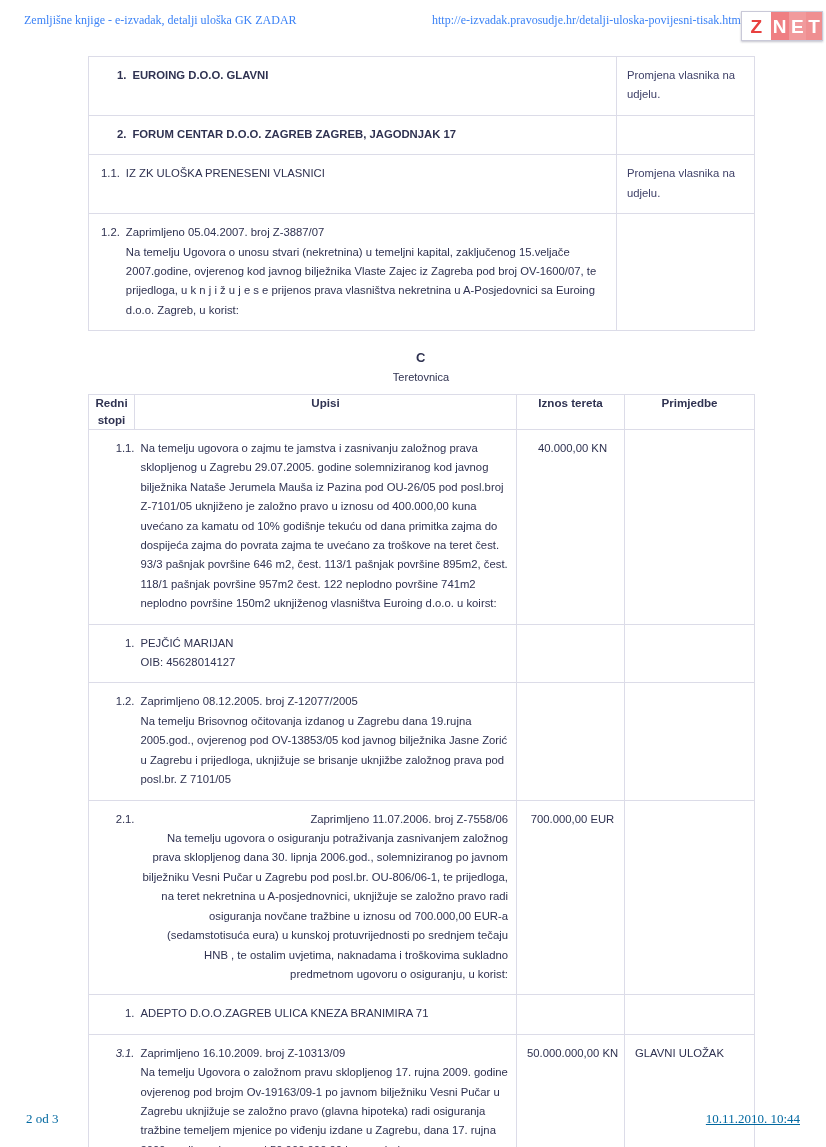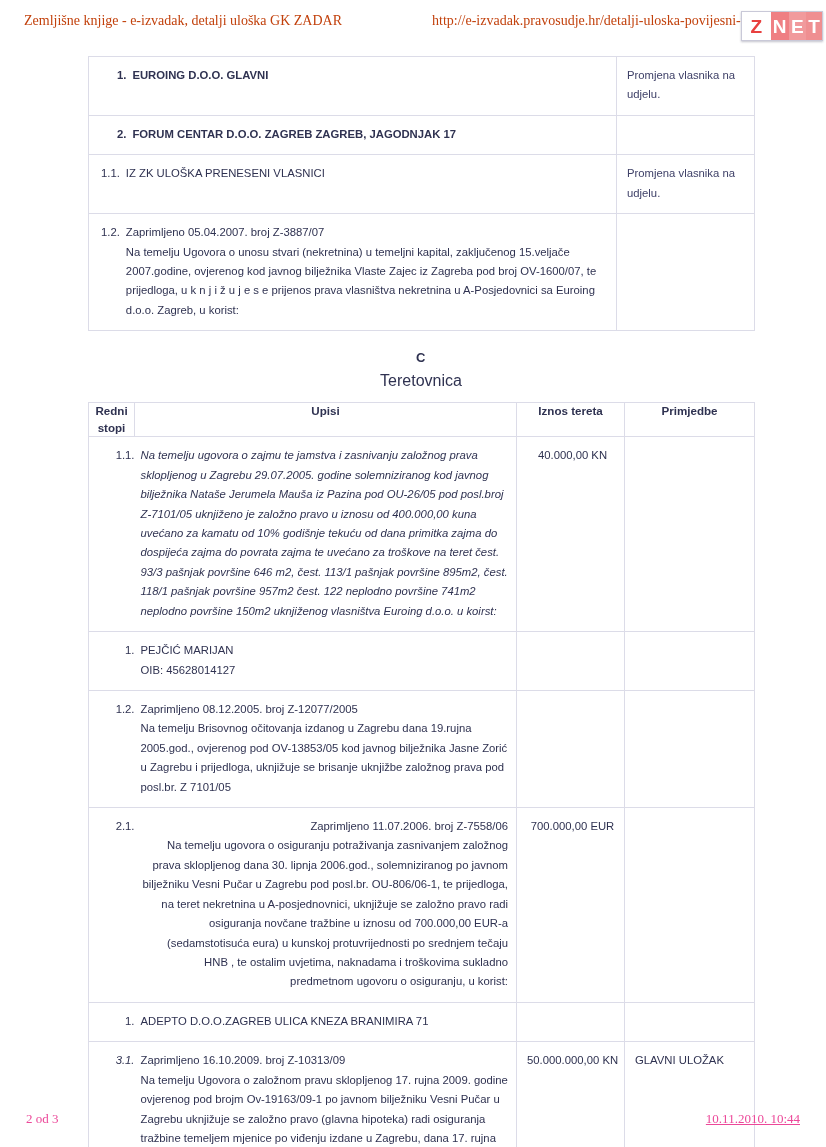--- a/index.html
+++ b/index.html
@@ -16,22 +16,22 @@
     color: #2f3251;
     overflow: hidden;
   }
 
   
   .page-header {
     position: absolute;
     top: 10px; left: 0; right: 0;
     height: 28px;
     font-family: "Liberation Serif", serif;
-    font-size: 14px;
-    color: #c2410c;
+    font-size: 12px;
+    color: #3b82f6;
   }
   .page-header .hdr-title {
     position: absolute;
     left: 24px; top: 3px;
     white-space: nowrap;
   }
   .page-header .hdr-url {
     position: absolute;
     left: 432px; top: 3px;
     white-space: nowrap;
@@ -136,21 +136,21 @@
     text-align: center;
     margin: 17px 0 9px 0;
     line-height: 1.5;
   }
   .sec-heading .letter {
     font-weight: bold;
     font-size: 13px;
     letter-spacing: .5px;
   }
   .sec-heading .name {
-    font-size: 16px;
+    font-size: 11px;
     margin-top: 1px;
   }
 
   thead th {
     font-weight: bold;
     font-size: 11.6px;
     text-align: center;
     padding: 8px 4px 9px 4px;
     line-height: 1.45;
   }
@@ -168,21 +168,21 @@
   }
 
   
   .page-footer {
     position: absolute;
     bottom: 16px;
     left: 0; right: 0;
     height: 20px;
     font-family: "Liberation Serif", serif;
     font-size: 13px;
-    color: #ec4899;
+    color: #0369a1;
   }
   .page-footer .ftr-left  { position: absolute; left: 26px; }
   .page-footer .ftr-right { position: absolute; right: 26px; text-decoration: underline; }
 </style>
 </head>
 <body>
 
 <div class="page-header">
   <span class="hdr-title">Zemljišne knjige - e-izvadak, detalji uloška GK ZADAR</span>
   <span class="hdr-url">http://e-izvadak.pravosudje.hr/detalji-uloska-povijesni-tisak.htm?ulo...</span>
@@ -285,21 +285,21 @@
         <th>Upisi</th>
         <th>Iznos tereta</th>
         <th>Primjedbe</th>
       </tr>
     </thead>
     <tbody id="sec-c-body">
         <tr>
           <td style="border-right: none;">
             <div class="cell" style="text-align: right; padding-right: 0px; white-space: nowrap;">1.1.</div>
           </td>
-          <td style="border-left: none; font-style: italic;">
+          <td style="border-left: none;">
             <div class="cell" style="padding-left: 6px;">
               <div>Na temelju ugovora o zajmu te jamstva i zasnivanju založnog prava sklopljenog u Zagrebu 29.07.2005. godine solemniziranog kod javnog bilježnika Nataše Jerumela Mauša iz Pazina pod OU-26/05 pod posl.broj Z-7101/05 uknjiženo je založno pravo u iznosu od 400.000,00 kuna uvećano za kamatu od 10% godišnje tekuću od dana primitka zajma do dospijeća zajma do povrata zajma te uvećano za troškove na teret čest. 93/3 pašnjak površine 646 m2, čest. 113/1 pašnjak površine 895m2, čest. 118/1 pašnjak površine 957m2 čest. 122 neplodno površine 741m2 neplodno površine 150m2 uknjiženog vlasništva Euroing d.o.o. u koirst:</div>
             </div>
           </td>
           <td>
             <div class="amount">40.000,00 KN</div>
           </td>
           <td>
             <div class="remark"></div>
           </td>

